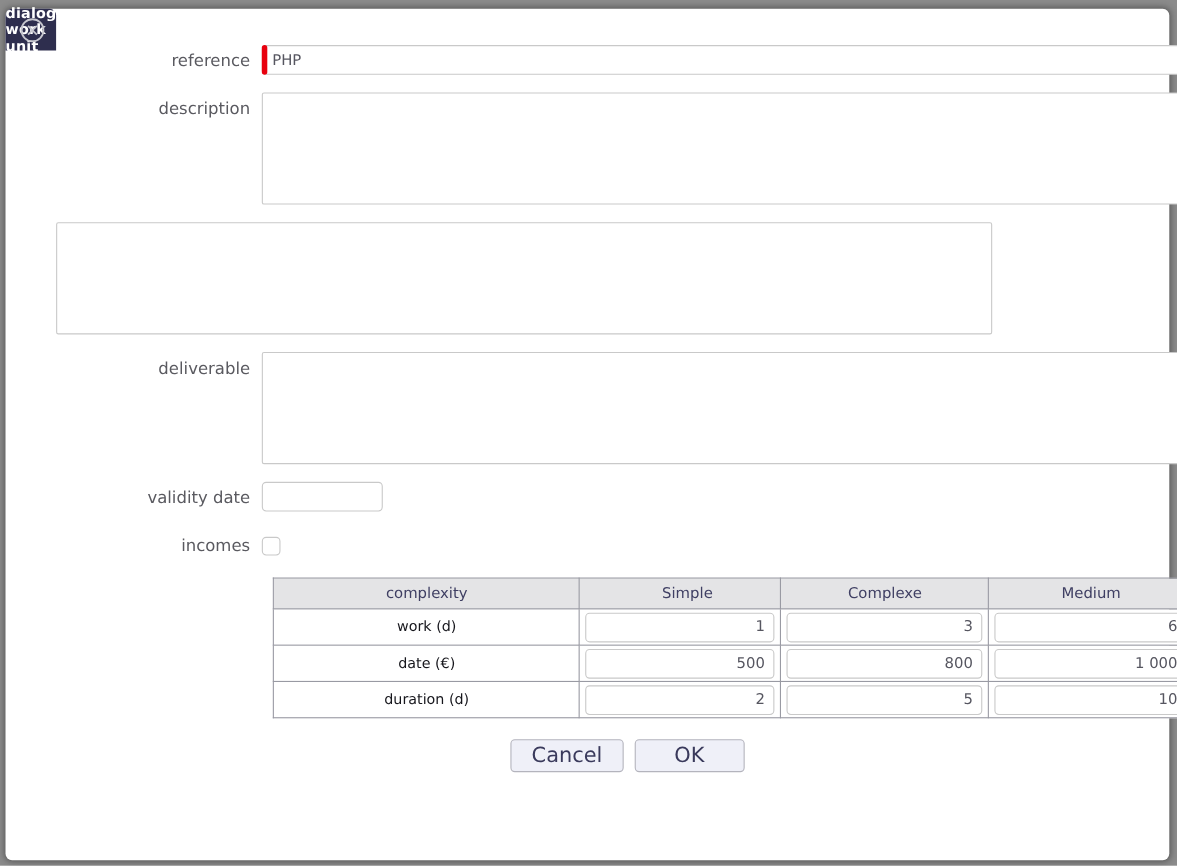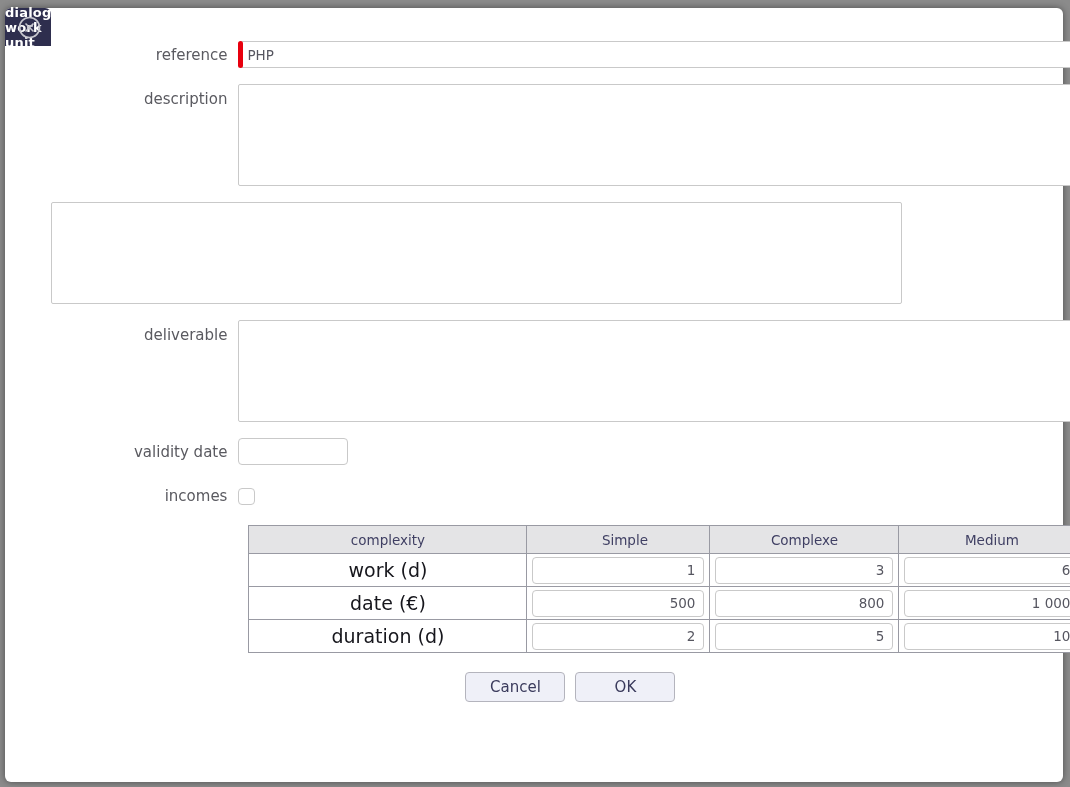--- a/index.html
+++ b/index.html
@@ -85,33 +85,33 @@
   }
   .unit-table th{
     background:var(--table-header-bg);color:var(--table-header-text);
     font-weight:normal;font-size:13.5px;height:28px;
   }
   .unit-table td{height:33px;background:#fff;}
   .col-complexity{width:278px;}
   .col-simple{width:183px;padding-left:13px;}
   .col-complexe{width:189px;}
   .col-medium{width:186px;margin-left:24px;}
-  .row-label-cell{color:#16161c;font-size:19px;}
+  .row-label-cell{color:#16161c;font-size:13px;}
   .cell-input{
     width:calc(100% - 10px);height:23px;border:1px solid var(--input-border);
     border-radius:4px;text-align:right;color:#3c4258;font-size:13.5px;
     font-family:inherit;padding:0 7px;outline:none;
   }
   .button-row{
     display:flex;justify-content:center;gap:10px;margin-top:19px;
   }
   .btn{
     min-width:100px;height:30px;background:var(--button-bg);
     border:1px solid var(--button-border);border-radius:4px;
-    color:var(--button-text);font-size:15px;font-family:inherit;
+    color:var(--button-text);font-size:19px;font-family:inherit;
     cursor:pointer;padding:0 18px;
   }
 </style>
 </head>
 <body>
 
 <div class="dialog">
 
   <div class="dialog-header">
     <span class="dialog-title">dialog work unit</span>

